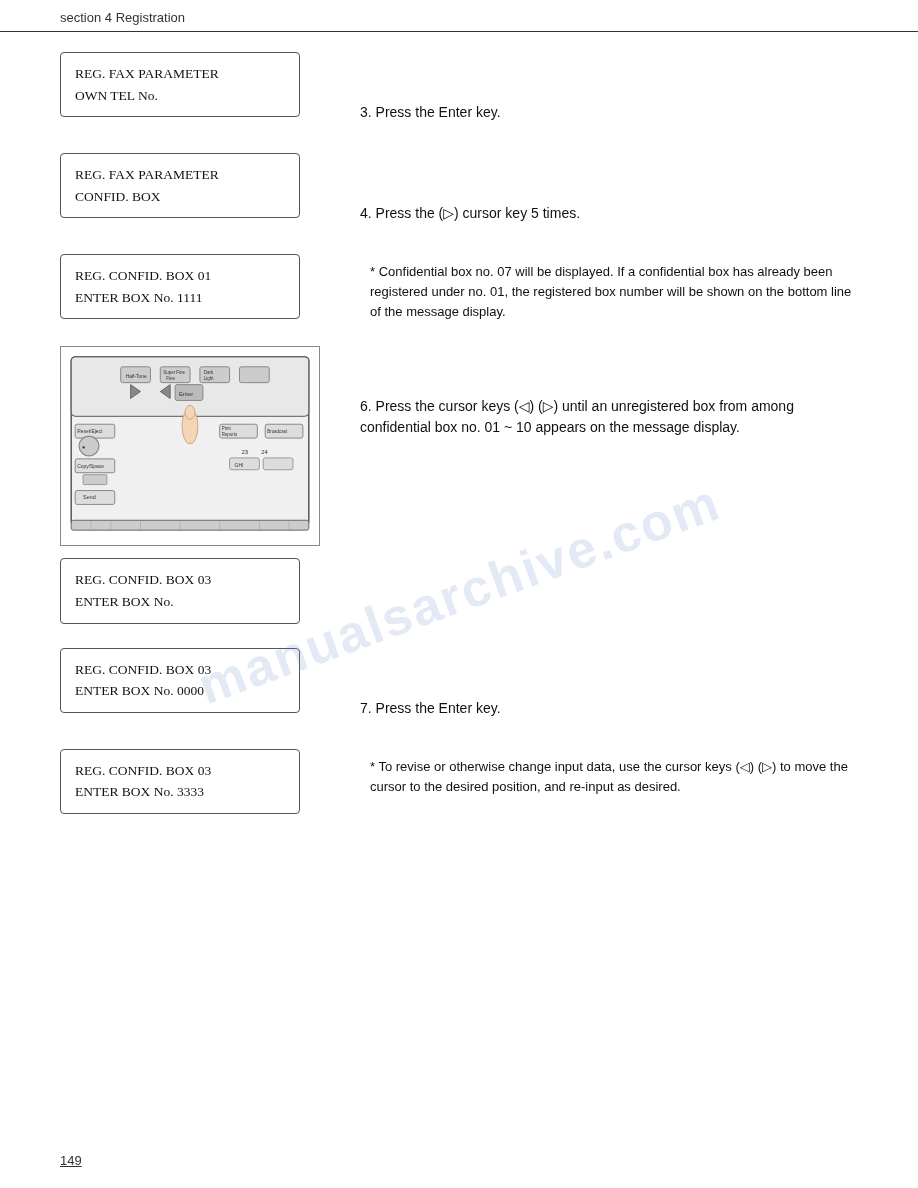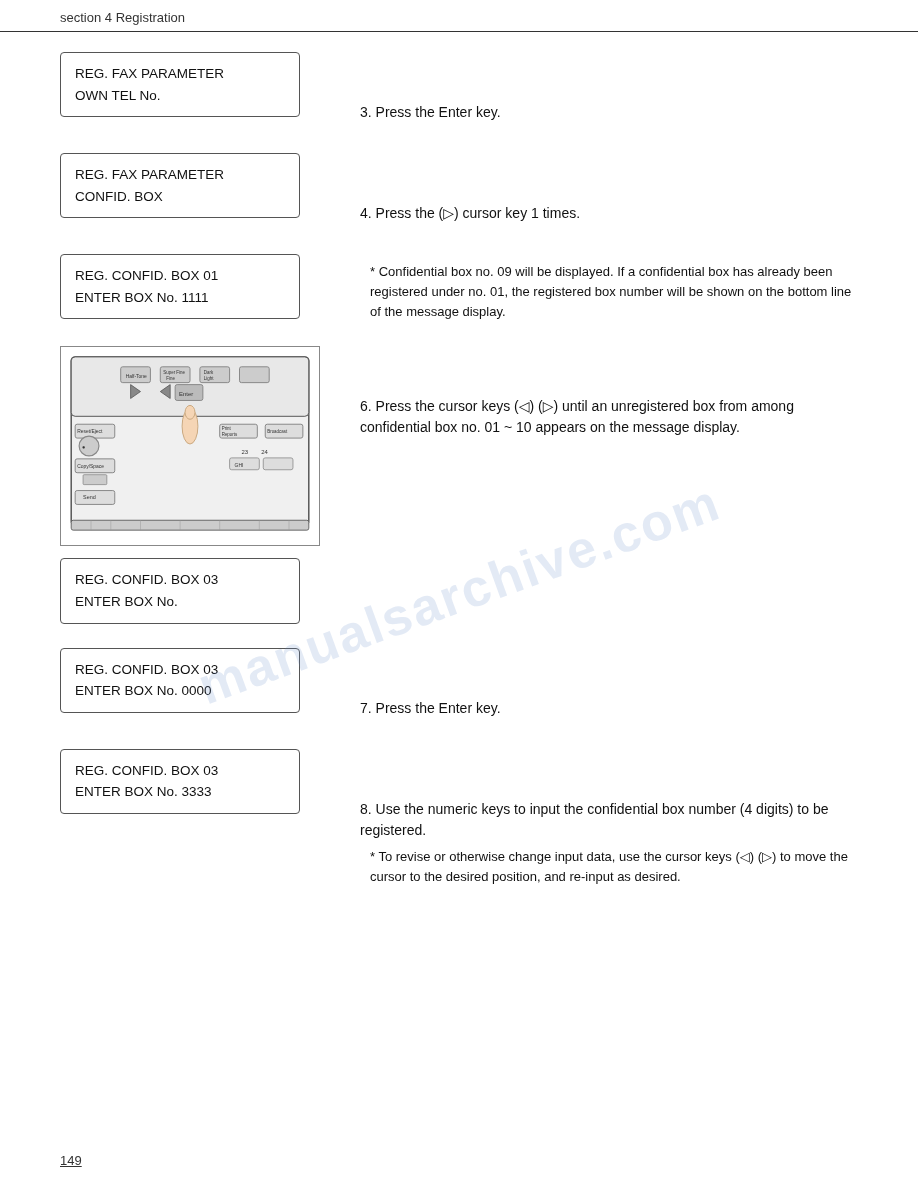--- a/index.html
+++ b/index.html
@@ -49,21 +49,21 @@
 
     .right-panel {
       flex: 1;
       padding-top: 2px;
     }
 
     .display-box {
       border: 1.5px solid #555;
       border-radius: 4px;
       padding: 10px 14px;
-      font-family: Liberation Sans, sans-serif;
+      font-family: Liberation Serif, serif;
       font-size: 13.5px;
       line-height: 1.6;
       background: #fff;
       display: inline-block;
       min-width: 240px;
     }
 
     .step-text {
       font-size: 14px;
       line-height: 1.5;
@@ -143,34 +143,34 @@
   <div class="step-row">
     <div class="left-panel">
       <div class="display-box">
         <div>REG. FAX PARAMETER</div>
         <div>CONFID. BOX</div>
       </div>
     </div>
     <div class="right-panel">
       <div class="step-text">
         <span>4.</span>
-        <span>Press the (▷) cursor key 1 times.</span>
+        <span>Press the (▷) cursor key 5 times.</span>
       </div>
     </div>
   </div>
 
   <div class="step-row">
     <div class="left-panel">
       <div class="display-box">
         <div>REG. CONFID. BOX 01</div>
         <div>ENTER BOX No.    1111</div>
       </div>
     </div>
     <div class="right-panel">
-      <div class="step-note">* Confidential box no. 09 will be displayed. If a confidential box has already been registered under no. 01, the registered box number will be shown on the bottom line of the message display.</div>
+      <div class="step-note">* Confidential box no. 07 will be displayed. If a confidential box has already been registered under no. 01, the registered box number will be shown on the bottom line of the message display.</div>
     </div>
   </div>
 
   <div class="step-row" style="align-items: flex-start;">
     <div class="left-panel">
 
       <div class="fax-diagram">
         <svg viewBox="0 0 260 200" xmlns="http://www.w3.org/2000/svg">
 
           <rect x="10" y="10" width="240" height="170" rx="4" ry="4" fill="#f0f0f0" stroke="#555" stroke-width="1.5"></rect>
@@ -266,24 +266,20 @@
   </div>
 
   <div class="step-row">
     <div class="left-panel">
       <div class="display-box">
         <div>REG. CONFID. BOX 03</div>
         <div>ENTER BOX No.    3333</div>
       </div>
     </div>
     <div class="right-panel">
-      <div class="step-text">
-        <span>8.</span>
-        <span>Use the numeric keys to input the confidential box number (4 digits) to be registered.</span>
-      </div>
       <div class="step-note">* To revise or otherwise change input data, use the cursor keys (◁) (▷) to move the cursor to the desired position, and re-input as desired.</div>
     </div>
   </div>
 
 </div>
 
 <div class="watermark">manualsarchive.com</div>
 
 <div class="page-number">149</div>
 

